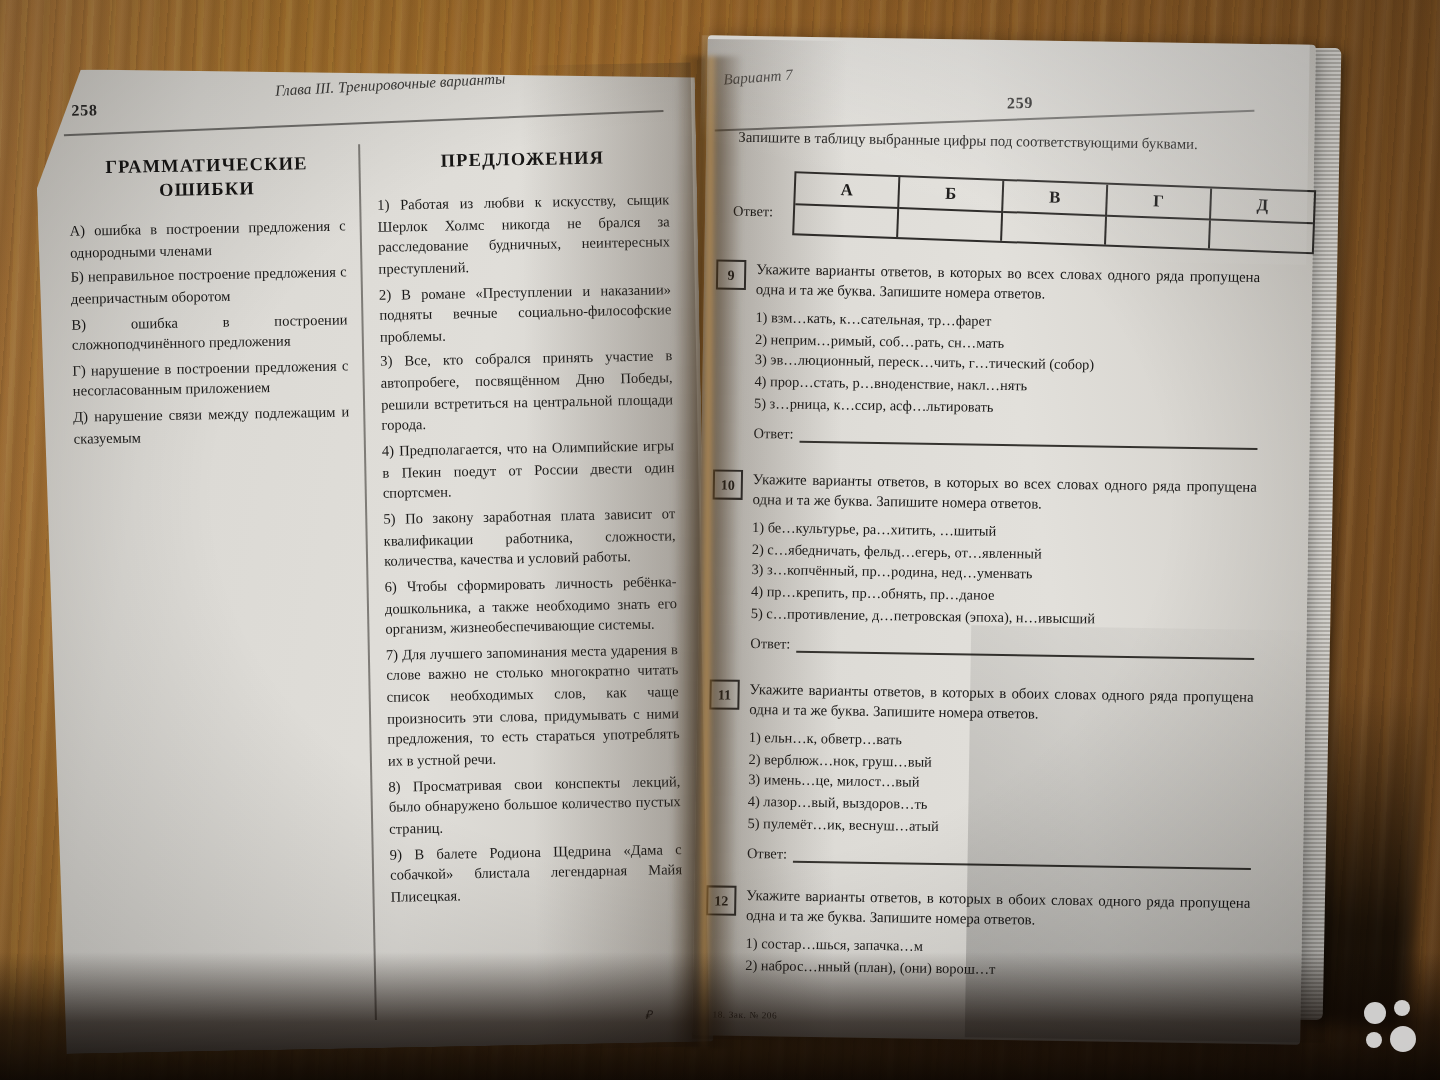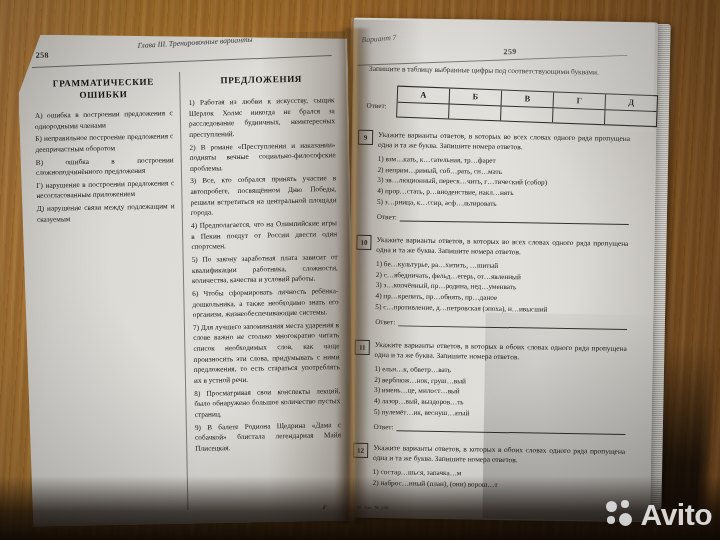--- a/index.html
+++ b/index.html
@@ -325,16 +325,15 @@
   <div class="desk-dark"></div>
   <div class="vignette"></div>
 
   <div class="wm">
     <div class="dots">
       <i class="d1"></i>
         <i class="d2"></i>
         <i class="d3"></i>
         <i class="d4"></i>
     </div>
-    <div class="wt">Avito</div>
   </div>
 
 </div>
 
 </body></html>

